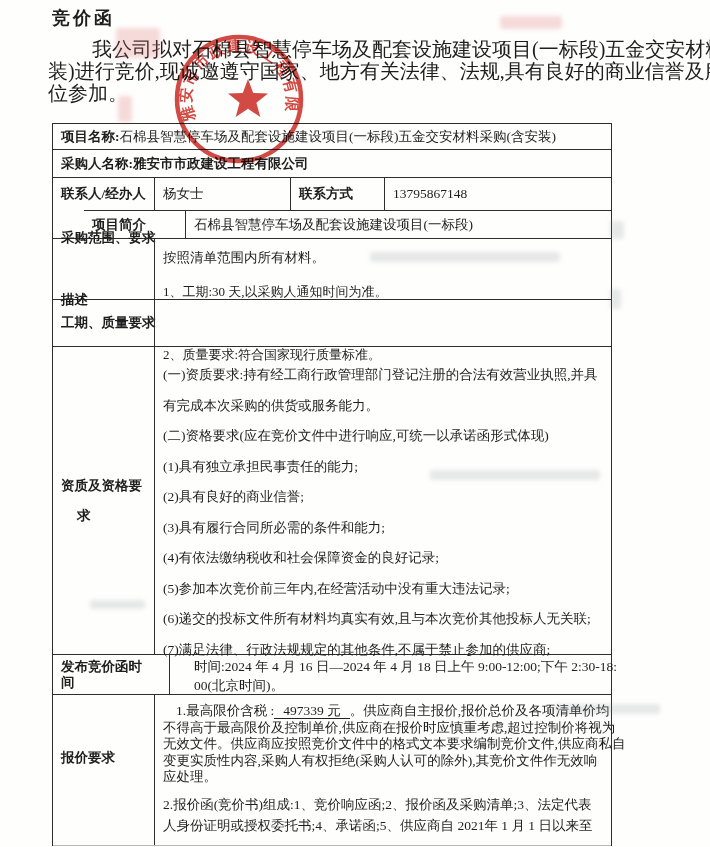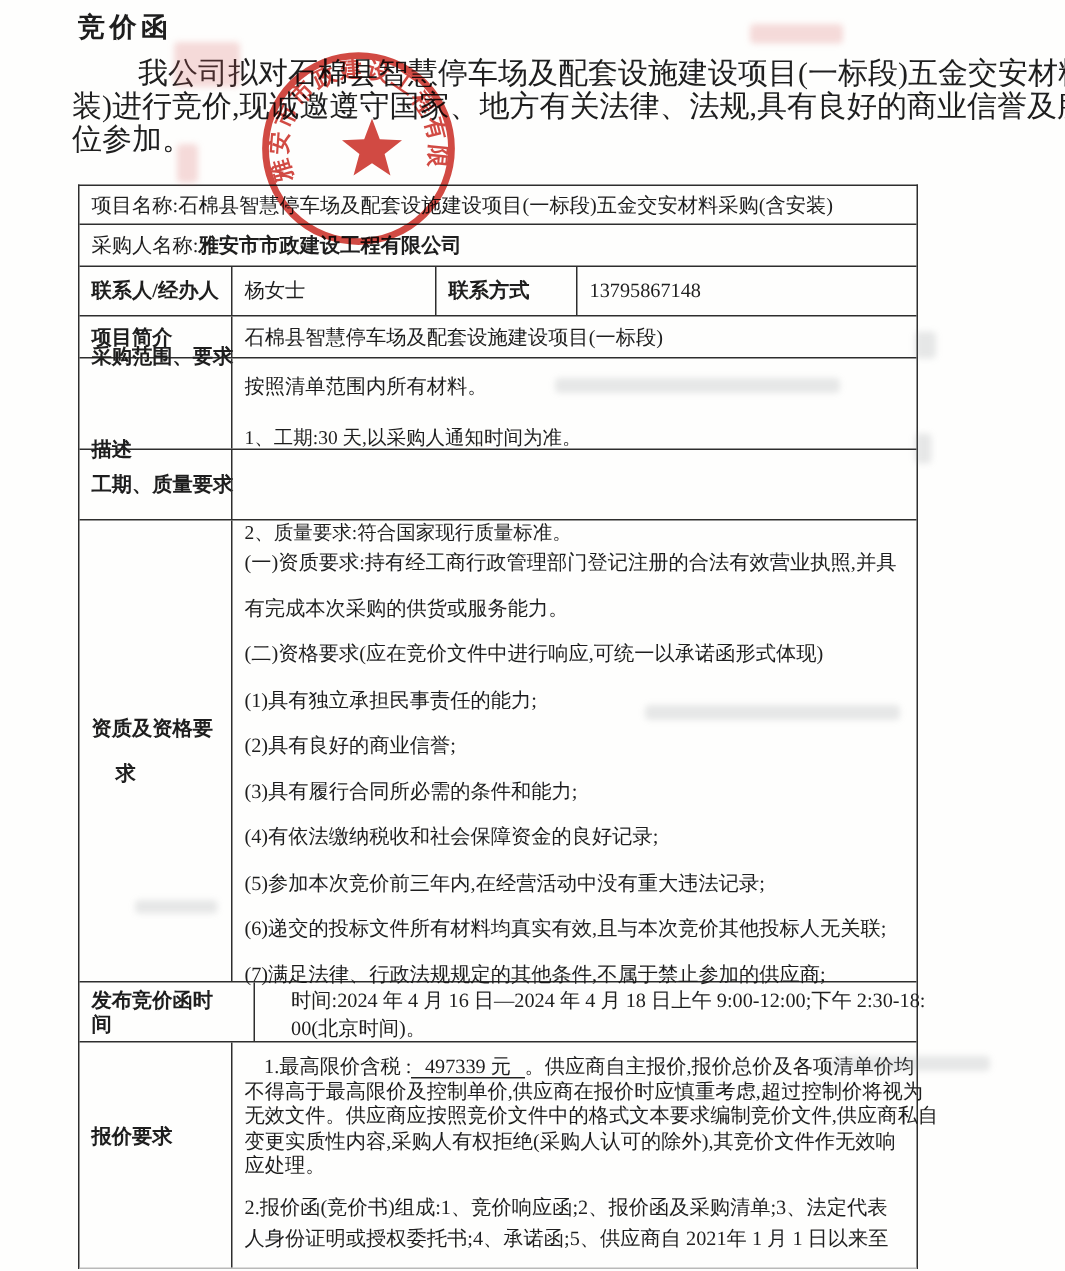--- a/index.html
+++ b/index.html
@@ -18,29 +18,29 @@
   .doc-table{position:absolute;left:52px;top:123px;width:560px;
              border:1px solid #2e2e2e;border-bottom:none;box-sizing:border-box;
              font-size:13.5px;line-height:16px;}
   .row{display:flex;border-top:1px solid #2e2e2e;box-sizing:border-box;align-items:stretch;}
   .row.first{border-top:none;}
   .cell{box-sizing:border-box;padding:0 6px 0 8px;display:flex;flex-direction:column;justify-content:center;}
   .cell.vline{border-left:1px solid #2e2e2e;}
   .lab{width:101px;flex:0 0 101px;font-weight:bold;}
   .grow{flex:1 1 auto;min-width:0;}
   .nw{white-space:nowrap;}
-  b.inline{font-weight:normal;margin-top:25px;}
+  b.inline{font-weight:bold;margin-top:25px;}
 
   .r1{height:25px;}
   .r2{height:28px;}
   .r2 .val{font-weight:bold;}
   .r3{height:33px;}
   .r3 .c2{width:136px;flex:0 0 136px;}
   .r3 .c3{width:94px;flex:0 0 94px;font-weight:bold;}
-  .r4{height:28px;}
+  .r4{height:28px;margin-left:31px;}
   .r5{height:61px;}
   .r5 .lab{justify-content:center;line-height:28px;gap:34px;}
   .r5 .grow{justify-content:flex-start;padding-top:11px;}
   .r6{height:47px;}
   .r6 .grow{line-height:15.5px;font-size:13px;gap:48px;}
   .r7{height:308px;}
   .r7 .lab{justify-content:center;line-height:30px;}
   .r7 .lab .l2{padding-left:16px;}
   .r7 .grow{justify-content:flex-start;padding-top:13px;line-height:30.5px;font-size:13.5px;}
   .r8{height:40px;gap:15px;}

